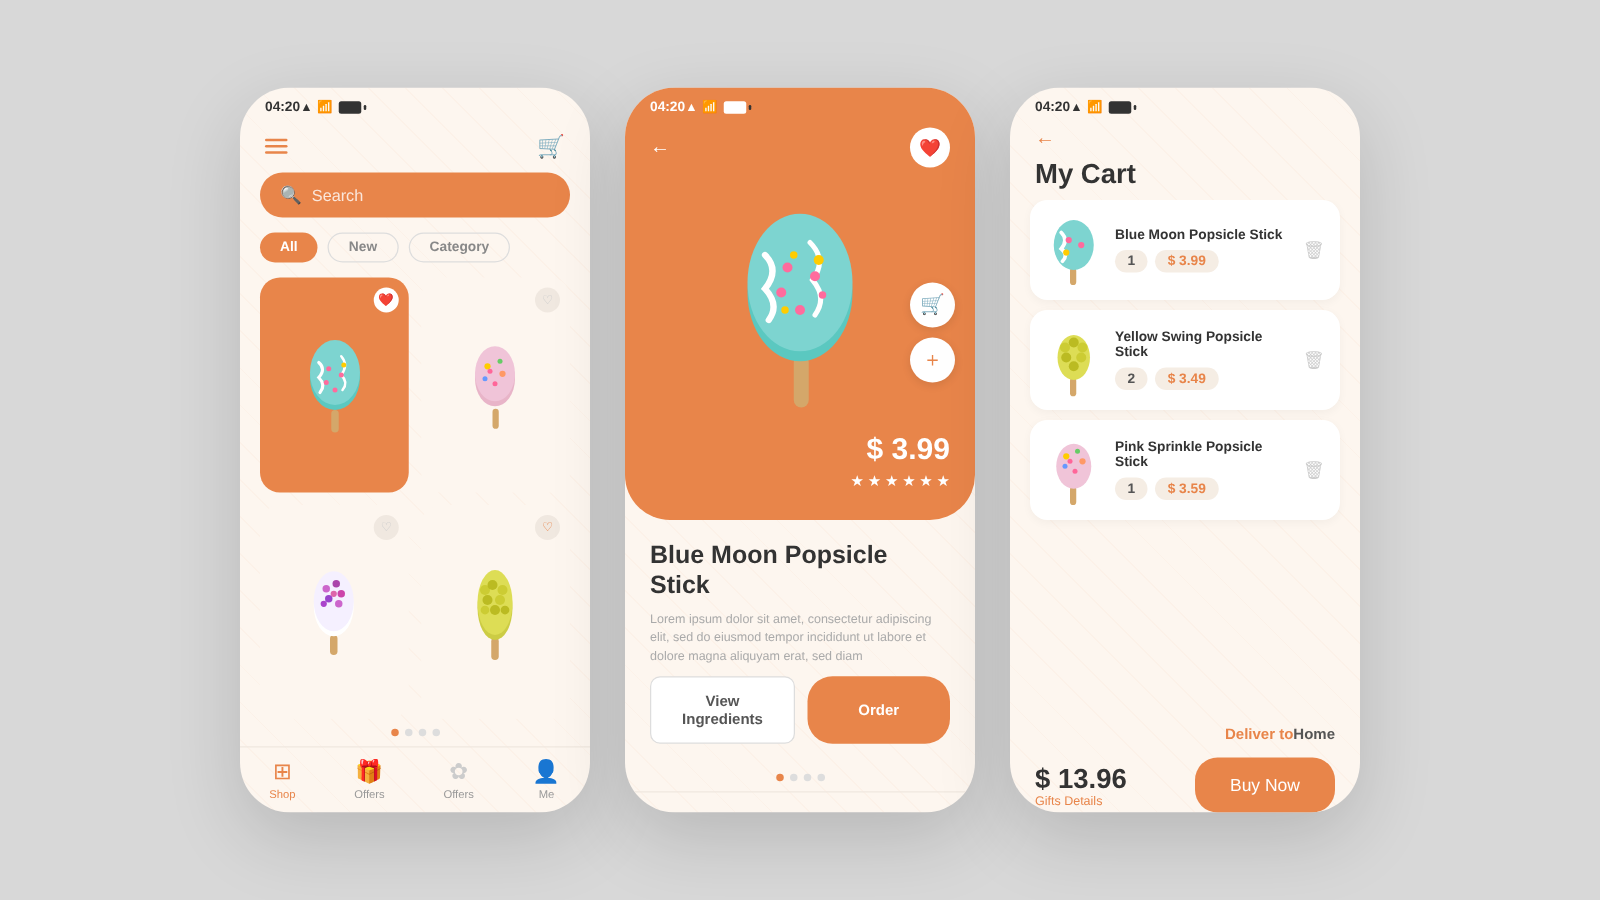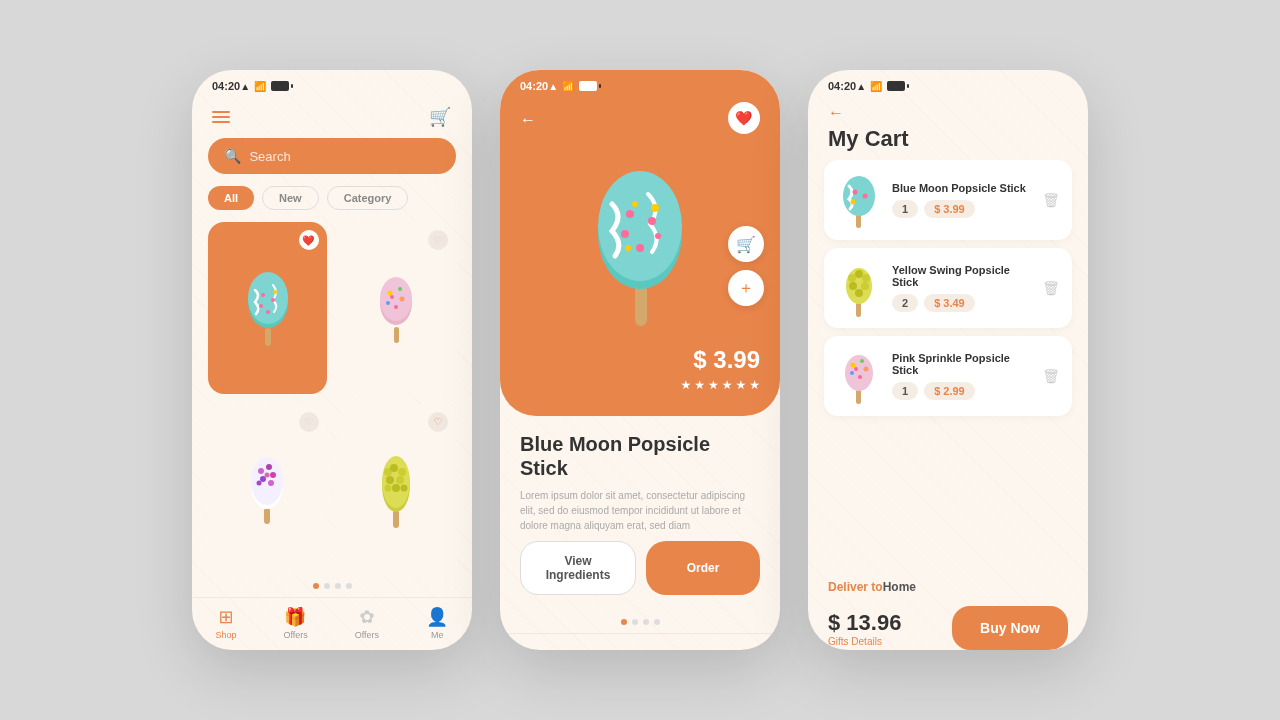--- a/index.html
+++ b/index.html
@@ -163,21 +163,21 @@
     .hero-price { text-align: right; padding-right: 20px; color: white; font-size: 24px; font-weight: 700; }
     .hero-stars { display: flex; gap: 3px; justify-content: flex-end; padding-right: 20px; margin-top: 4px; }
     .star { color: #fff; font-size: 12px; }
     .phone2-detail { padding: 16px 20px; flex: 1; }
     .product-title { font-size: 20px; font-weight: 700; color: #333; margin-bottom: 8px; line-height: 1.2; }
     .product-desc { font-size: 10px; color: #aaa; line-height: 1.5; margin-bottom: 8px; }
     .detail-actions { display: flex; gap: 10px; }
     .btn-ingredients {
       flex: 1;
       padding: 12px;
-      border-radius: 18px;
+      border-radius: 8px;
       border: 1.5px solid #ddd;
       background: white;
       font-size: 12px;
       font-weight: 600;
       color: #555;
       cursor: pointer;
       text-align: center;
     }
     .btn-order {
       flex: 1;
@@ -221,35 +221,35 @@
     .price-badge {
       background: #f5ede4;
       border-radius: 10px;
       padding: 3px 10px;
       font-size: 11px;
       color: #e8854a;
       font-weight: 600;
     }
     .trash-btn { font-size: 14px; color: #ccc; cursor: pointer; margin-left: auto; }
     .cart-footer { padding: 10px 20px 0; }
-    .deliver-row { display: flex; justify-content: flex-start; align-items: center; margin-bottom: 12px; }
+    .deliver-row { display: flex; justify-content: flex-end; align-items: center; margin-bottom: 12px; margin-left: 48px; }
     .deliver-label { font-size: 12px; color: #e8854a; font-weight: 600; }
     .deliver-value { font-size: 12px; color: #555; font-weight: 600; }
     .total-row { display: flex; align-items: center; gap: 12px; }
     .total-price { flex: 1; }
     .total-amount { font-size: 22px; font-weight: 700; color: #333; }
     .view-details { font-size: 10px; color: #e8854a; cursor: pointer; }
     .buy-now-btn {
       background: #e8854a;
       color: white;
       border: none;
       border-radius: 18px;
       padding: 14px 28px;
       font-size: 14px;
-      font-weight: 700;
+      font-weight: 400;
       cursor: pointer;
       text-align: center;
     }
 
     
     svg.popsicle { overflow: visible; }
 
     
     .phone { background-image: 
       repeating-linear-gradient(45deg, transparent, transparent 20px, rgba(232,133,74,0.04) 20px, rgba(232,133,74,0.04) 21px); }
@@ -546,21 +546,21 @@
             <circle cx="26" cy="22" r="2.5" fill="#ff9966"></circle>
             <circle cx="12" cy="26" r="2" fill="#6699ff"></circle>
             <circle cx="20" cy="30" r="2" fill="#ff6699"></circle>
             <circle cx="16" cy="22" r="2" fill="#ff6699"></circle>
           </svg>
         </div>
         <div class="cart-item-info">
           <div class="cart-item-name">Pink Sprinkle Popsicle Stick</div>
           <div class="cart-item-bottom">
             <span class="qty-badge">1</span>
-            <span class="price-badge">$ 2.99</span>
+            <span class="price-badge">$ 3.59</span>
           </div>
         </div>
         <span class="trash-btn">🗑</span>
       </div>
     </div>
 
     <div class="cart-footer">
       <div class="deliver-row">
         <span class="deliver-label">Deliver to</span>
         <span class="deliver-value">Home</span>

